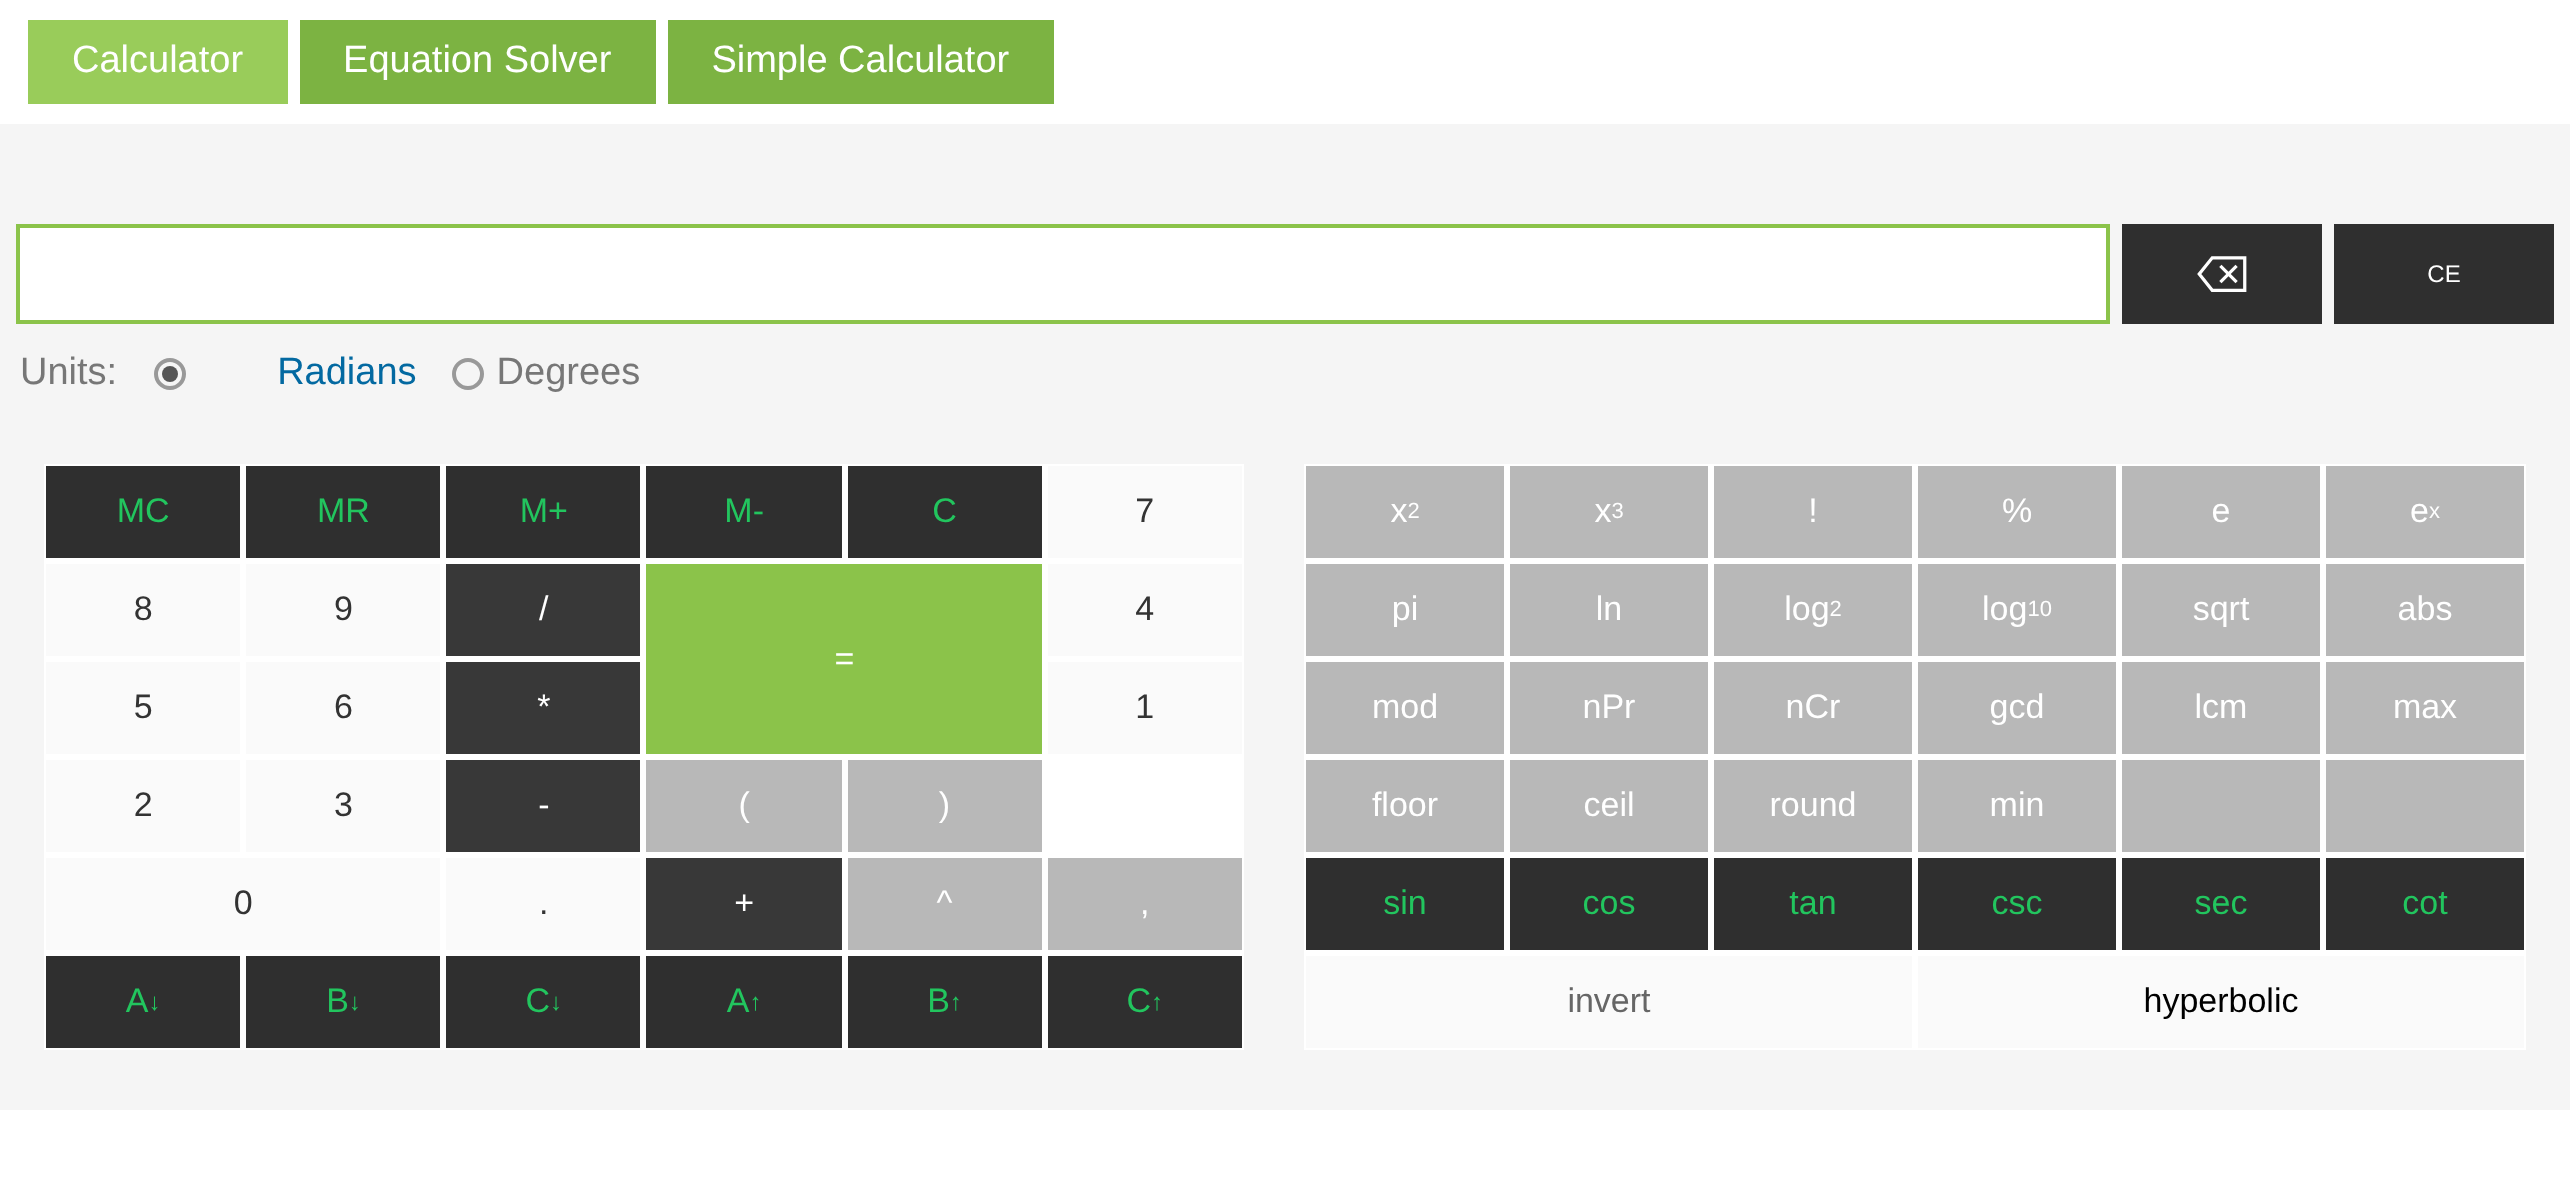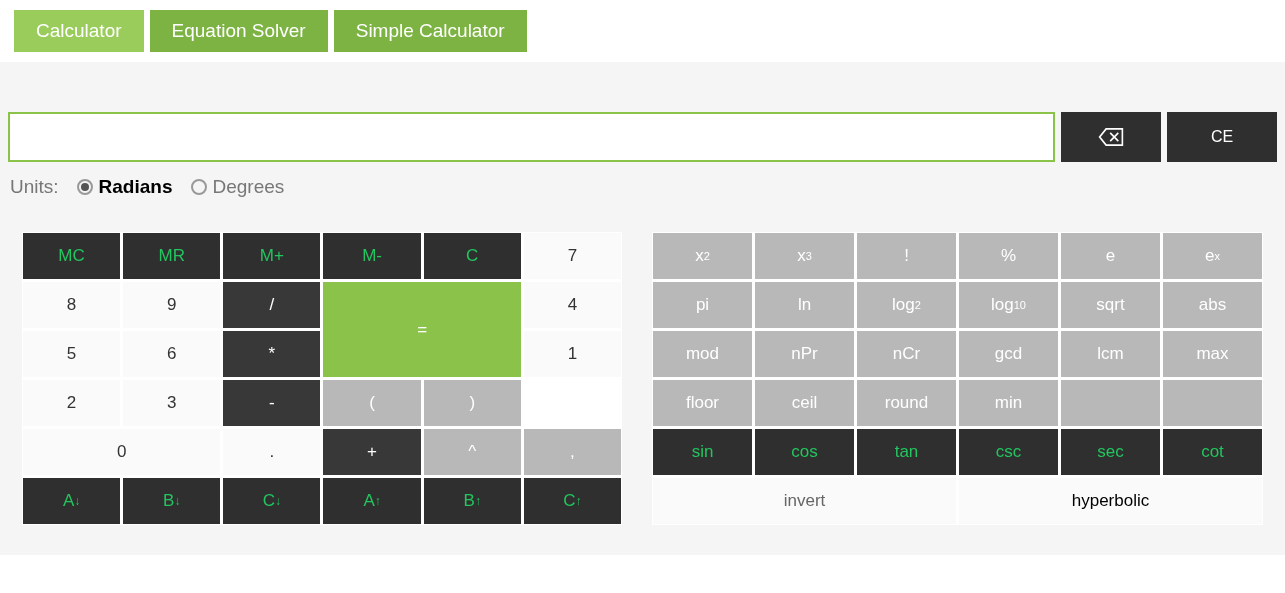--- a/index.html
+++ b/index.html
@@ -46,21 +46,21 @@
     outline:none;
   }
   .dark-btn{
     background:#2f2f2f;
     color:#fff;
     border:none;
     height:50px;
     display:flex;
     align-items:center;
     justify-content:center;
-    font-size:16px;
+    font-size:12px;
     cursor:pointer;
   }
   .bksp-btn{ width:100px;}
   .ce-btn{ width:110px;}
   .units-row{
     display:flex;
     align-items:center;
     gap:18px;
     padding:14px 10px;
     font-size:19px;
@@ -73,21 +73,21 @@
     cursor:pointer;
   }
   .radio-circle{
     width:16px;height:16px;border-radius:50%;
     border:2px solid #999;
     display:inline-flex;align-items:center;justify-content:center;
   }
   .radio-circle.sel::after{
     content:"";width:8px;height:8px;border-radius:50%;background:#555;
   }
-  .radio.selected .radio-text{ color:#000000; font-weight:700;}
+  .radio.selected .radio-text{ color:#0369a1; font-weight:400;margin-left:40px;}
   .keypads{
     display:flex;
     gap:30px;
     padding:20px 22px 30px 22px;
     background:#f5f5f5;
   }
   .pad{
     display:grid;
     gap:1px;
     background:#fff;

